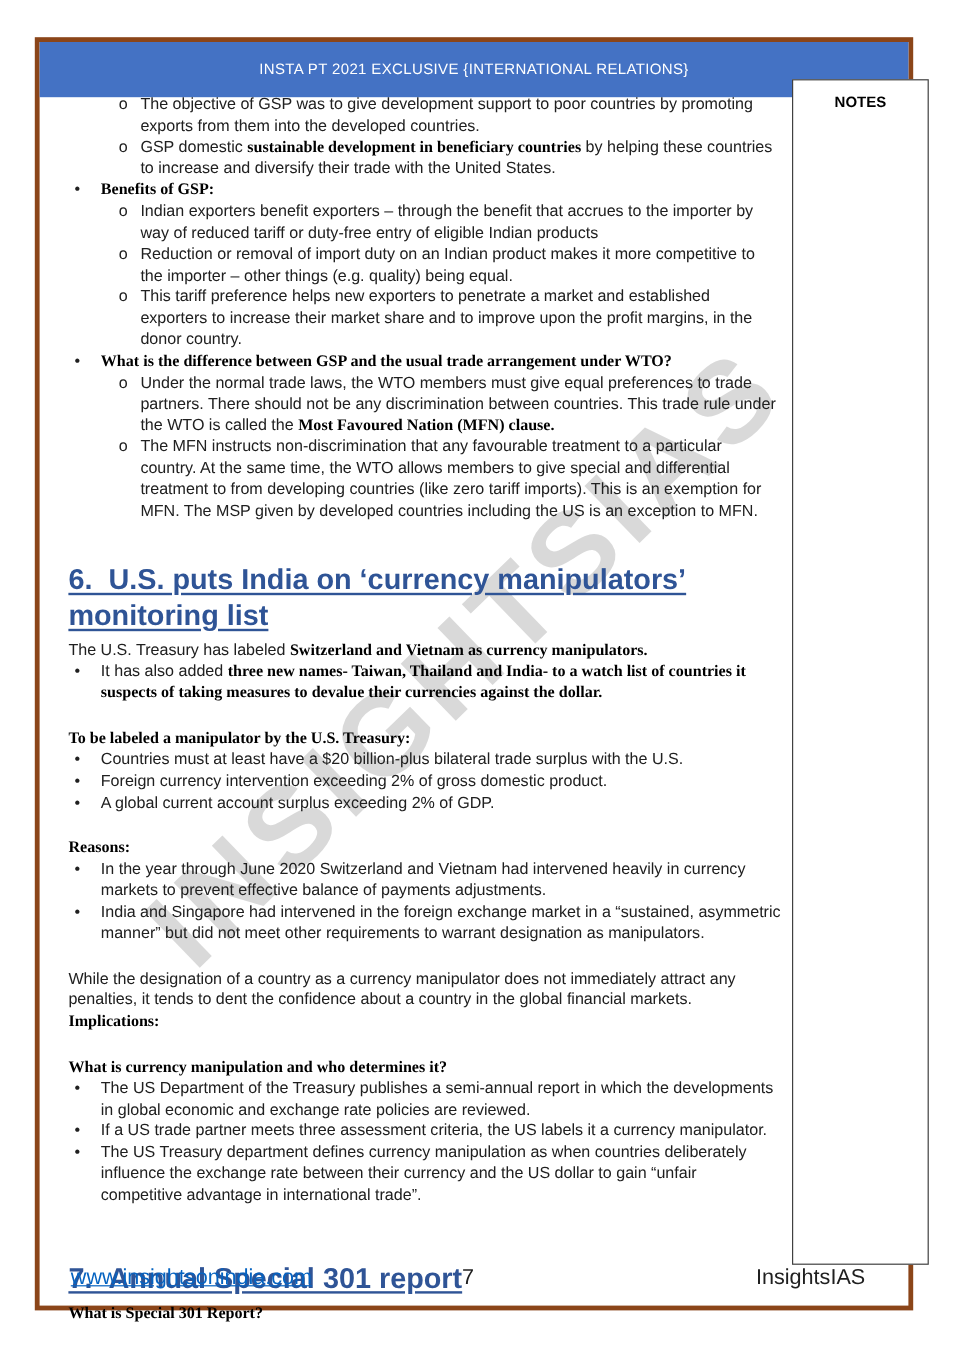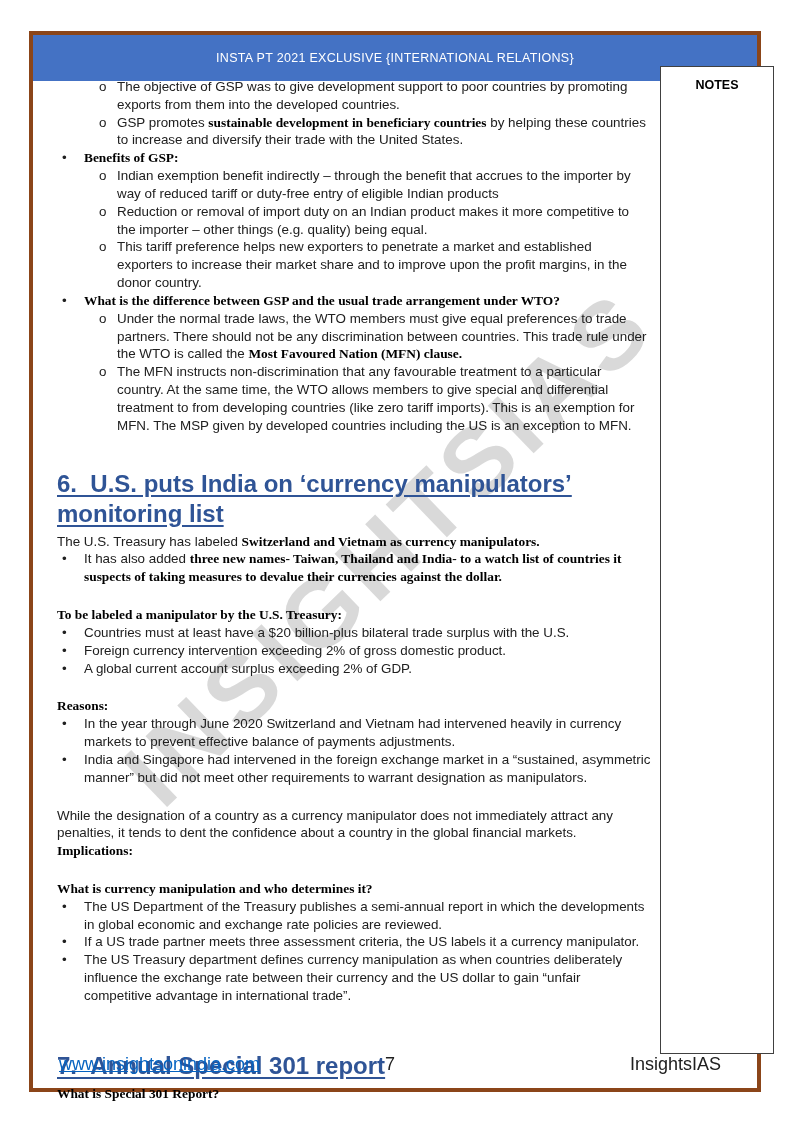--- a/index.html
+++ b/index.html
@@ -65,23 +65,23 @@
 <div class="page-border">
 
   <div class="header-band">
     <span>INSTA PT 2021 EXCLUSIVE {INTERNATIONAL RELATIONS}</span>
   </div>
 
   <div class="content">
     <div class="inner" id="content-blocks">
         <div>
           <div class="li lvl2"><span class="marker">o</span><span><span>The objective of GSP was to give development support to poor countries by promoting exports from them into the developed countries.</span></span></div>
-          <div class="li lvl2"><span class="marker">o</span><span><span>GSP promotes </span><span class="b">sustainable development in beneficiary countries</span><span> by helping these countries to increase and diversify their trade with the United States.</span></span></div>
+          <div class="li lvl2"><span class="marker">o</span><span><span>GSP domestic </span><span class="b">sustainable development in beneficiary countries</span><span> by helping these countries to increase and diversify their trade with the United States.</span></span></div>
           <div class="li lvl1"><span class="marker">•</span><span><span class="b">Benefits of GSP:</span></span></div>
-          <div class="li lvl2"><span class="marker">o</span><span><span>Indian exemption benefit indirectly – through the benefit that accrues to the importer by way of reduced tariff or duty-free entry of eligible Indian products</span></span></div>
+          <div class="li lvl2"><span class="marker">o</span><span><span>Indian exporters benefit exporters – through the benefit that accrues to the importer by way of reduced tariff or duty-free entry of eligible Indian products</span></span></div>
           <div class="li lvl2"><span class="marker">o</span><span><span>Reduction or removal of import duty on an Indian product makes it more competitive to the importer – other things (e.g. quality) being equal.</span></span></div>
           <div class="li lvl2"><span class="marker">o</span><span><span>This tariff preference helps new exporters to penetrate a market and established exporters to increase their market share and to improve upon the profit margins, in the donor country.</span></span></div>
           <div class="li lvl1"><span class="marker">•</span><span><span class="b">What is the difference between GSP and the usual trade arrangement under WTO?</span></span></div>
           <div class="li lvl2"><span class="marker">o</span><span><span>Under the normal trade laws, the WTO members must give equal preferences to trade partners. There should not be any discrimination between countries. This trade rule under the WTO is called the </span><span class="b">Most Favoured Nation (MFN) clause.</span></span></div>
           <div class="li lvl2"><span class="marker">o</span><span><span>The MFN instructs non-discrimination that any favourable treatment to a particular country. At the same time, the WTO allows members to give special and differential treatment to from developing countries (like zero tariff imports). This is an exemption for MFN. The MSP given by developed countries including the US is an exception to MFN.</span></span></div>
         </div>
         <div class="sec-heading"><span class="hline">6.&nbsp;&nbsp;U.S. puts India on ‘currency manipulators’ monitoring list</span></div>
         <div class="para"><span>The U.S. Treasury has labeled </span><span class="b">Switzerland and Vietnam as currency manipulators.</span></div>
         <div>
           <div class="li lvl1"><span class="marker">•</span><span><span>It has also added </span><span class="b">three new names- Taiwan, Thailand and India- to a watch list of countries it suspects of taking measures to devalue their currencies against the dollar.</span></span></div>

